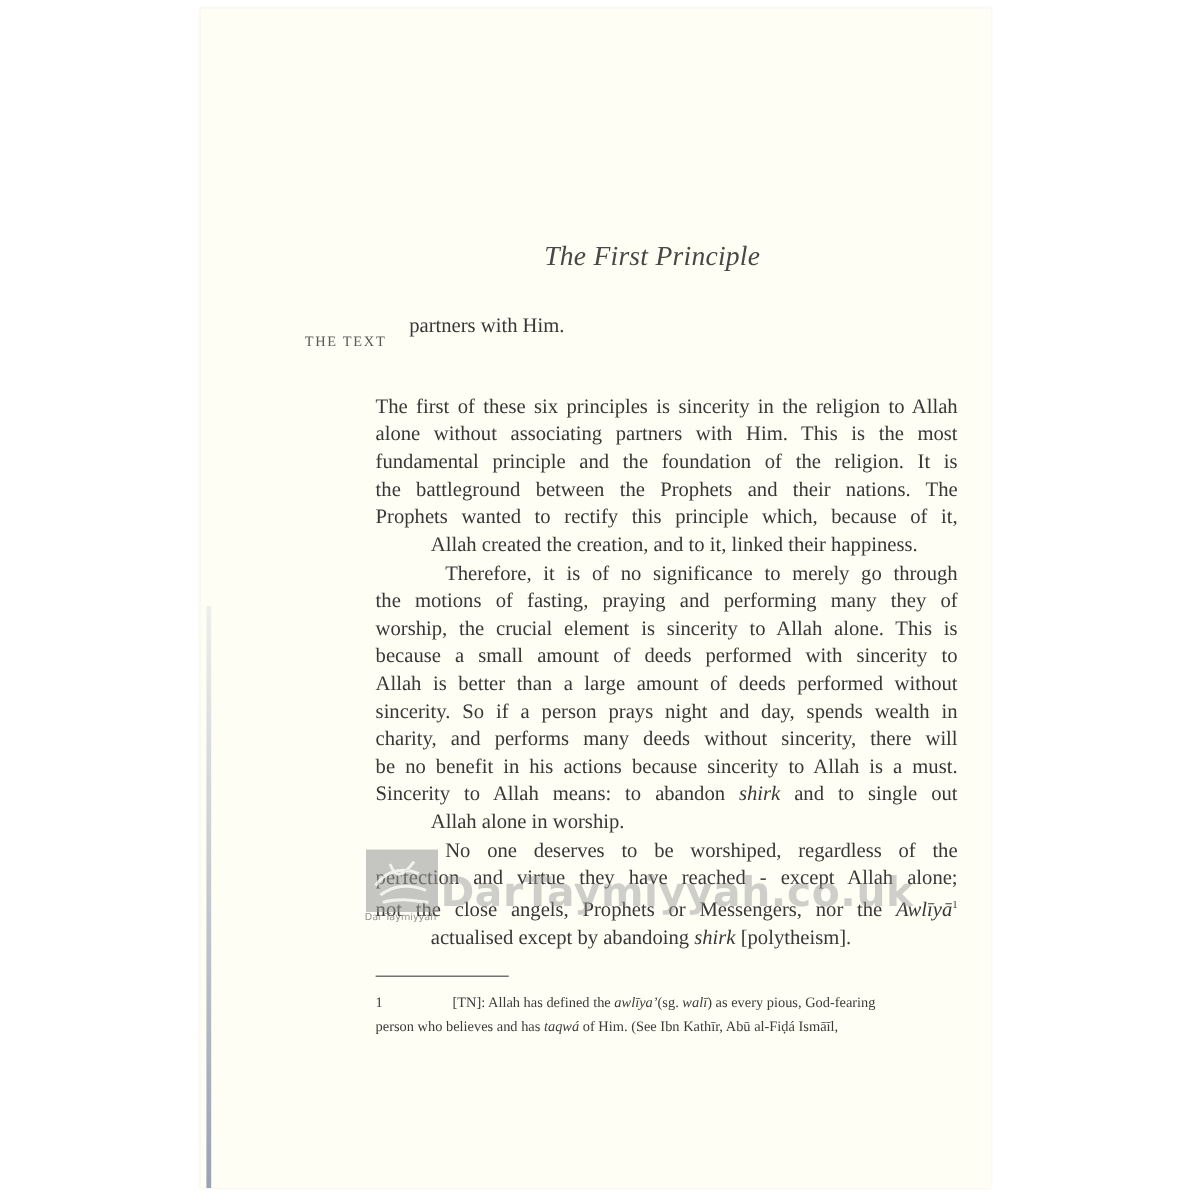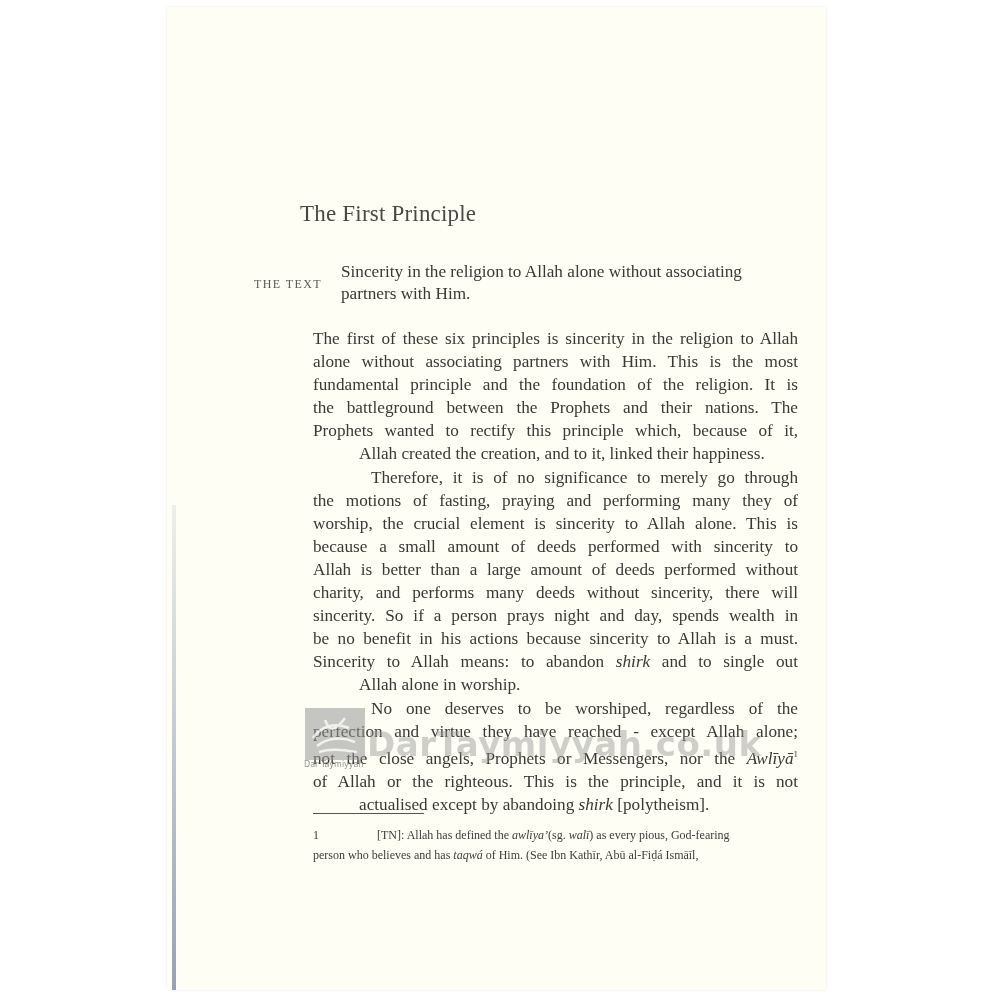--- a/index.html
+++ b/index.html
@@ -29,21 +29,22 @@
     }
     .serif {
       font-family: "Liberation Serif", "DejaVu Serif", serif;
       color: #3a3836;
     }
     .title {
       position: absolute;
       left: 300px;
       width: 487px;
       top: 201px;
-      text-align: left;
+      text-align: center;
+      font-style: italic;
       font-size: 23px;
       letter-spacing: 0.2px;
       color: #4a4846;
     }
     .side-label {
       position: absolute;
       left: 254px;
       top: 277px;
       font-size: 12px;
       letter-spacing: 1.4px;
@@ -139,50 +140,48 @@
 <body>
 
 <div class="page"></div>
 <div class="page-edge"></div>
 
 <div class="title serif">The First Principle</div>
 
 <div class="side-label serif">THE TEXT</div>
 
 <div class="quote serif">
-  <div>Sincerity in the religion to Allah alone without associating</div>
   <div>partners with Him.</div>
 </div>
 
 <div class="body serif">
   <div>
     <span class="line">The first of these six principles is sincerity in the religion to Allah</span>
     <span class="line">alone without associating partners with Him. This is the most</span>
     <span class="line">fundamental principle and the foundation of the religion. It is</span>
     <span class="line">the battleground between the Prophets and their nations. The</span>
     <span class="line">Prophets wanted to rectify this principle which, because of it,</span>
     <span class="line last">Allah created the creation, and to it, linked their happiness.</span>
   </div>
   <div>
     <span class="line indent">Therefore, it is of no significance to merely go through</span>
     <span class="line">the motions of fasting, praying and performing many they of</span>
     <span class="line">worship, the crucial element is sincerity to Allah alone. This is</span>
     <span class="line">because a small amount of deeds performed with sincerity to</span>
     <span class="line">Allah is better than a large amount of deeds performed without</span>
+    <span class="line">sincerity. So if a person prays night and day, spends wealth in</span>
     <span class="line">charity, and performs many deeds without sincerity, there will</span>
-    <span class="line">sincerity. So if a person prays night and day, spends wealth in</span>
     <span class="line">be no benefit in his actions because sincerity to Allah is a must.</span>
     <span class="line"><span>Sincerity to Allah means: to abandon </span><em>shirk</em><span> and to single out</span></span>
     <span class="line last">Allah alone in worship.</span>
   </div>
   <div>
     <span class="line indent">No one deserves to be worshiped, regardless of the</span>
     <span class="line">perfection and virtue they have reached - except Allah alone;</span>
     <span class="line"><span>not the close angels, Prophets or Messengers, nor the </span><em>Awlīyā</em><sup style="font-size:9px">1</sup></span>
-    <span class="line">of Allah or the righteous. This is the principle, and it is not</span>
     <span class="line last"><span>actualised except by abandoing </span><em>shirk</em><span> [polytheism].</span></span>
   </div>
 </div>
 
 <div class="fn-rule"></div>
 
 <div class="footnote serif">
   <span class="line"><span class="fn-num">1</span><span>[TN]: Allah has defined the </span><em>awlīya’</em><span>(sg. </span><em>walī</em><span>) as every pious, God-fearing</span></span>
   <span class="line"><span>person who believes and has </span><em>taqwá</em><span> of Him. (See Ibn Kathīr, Abū al-Fiḍá Ismāīl,</span></span>
 </div>

